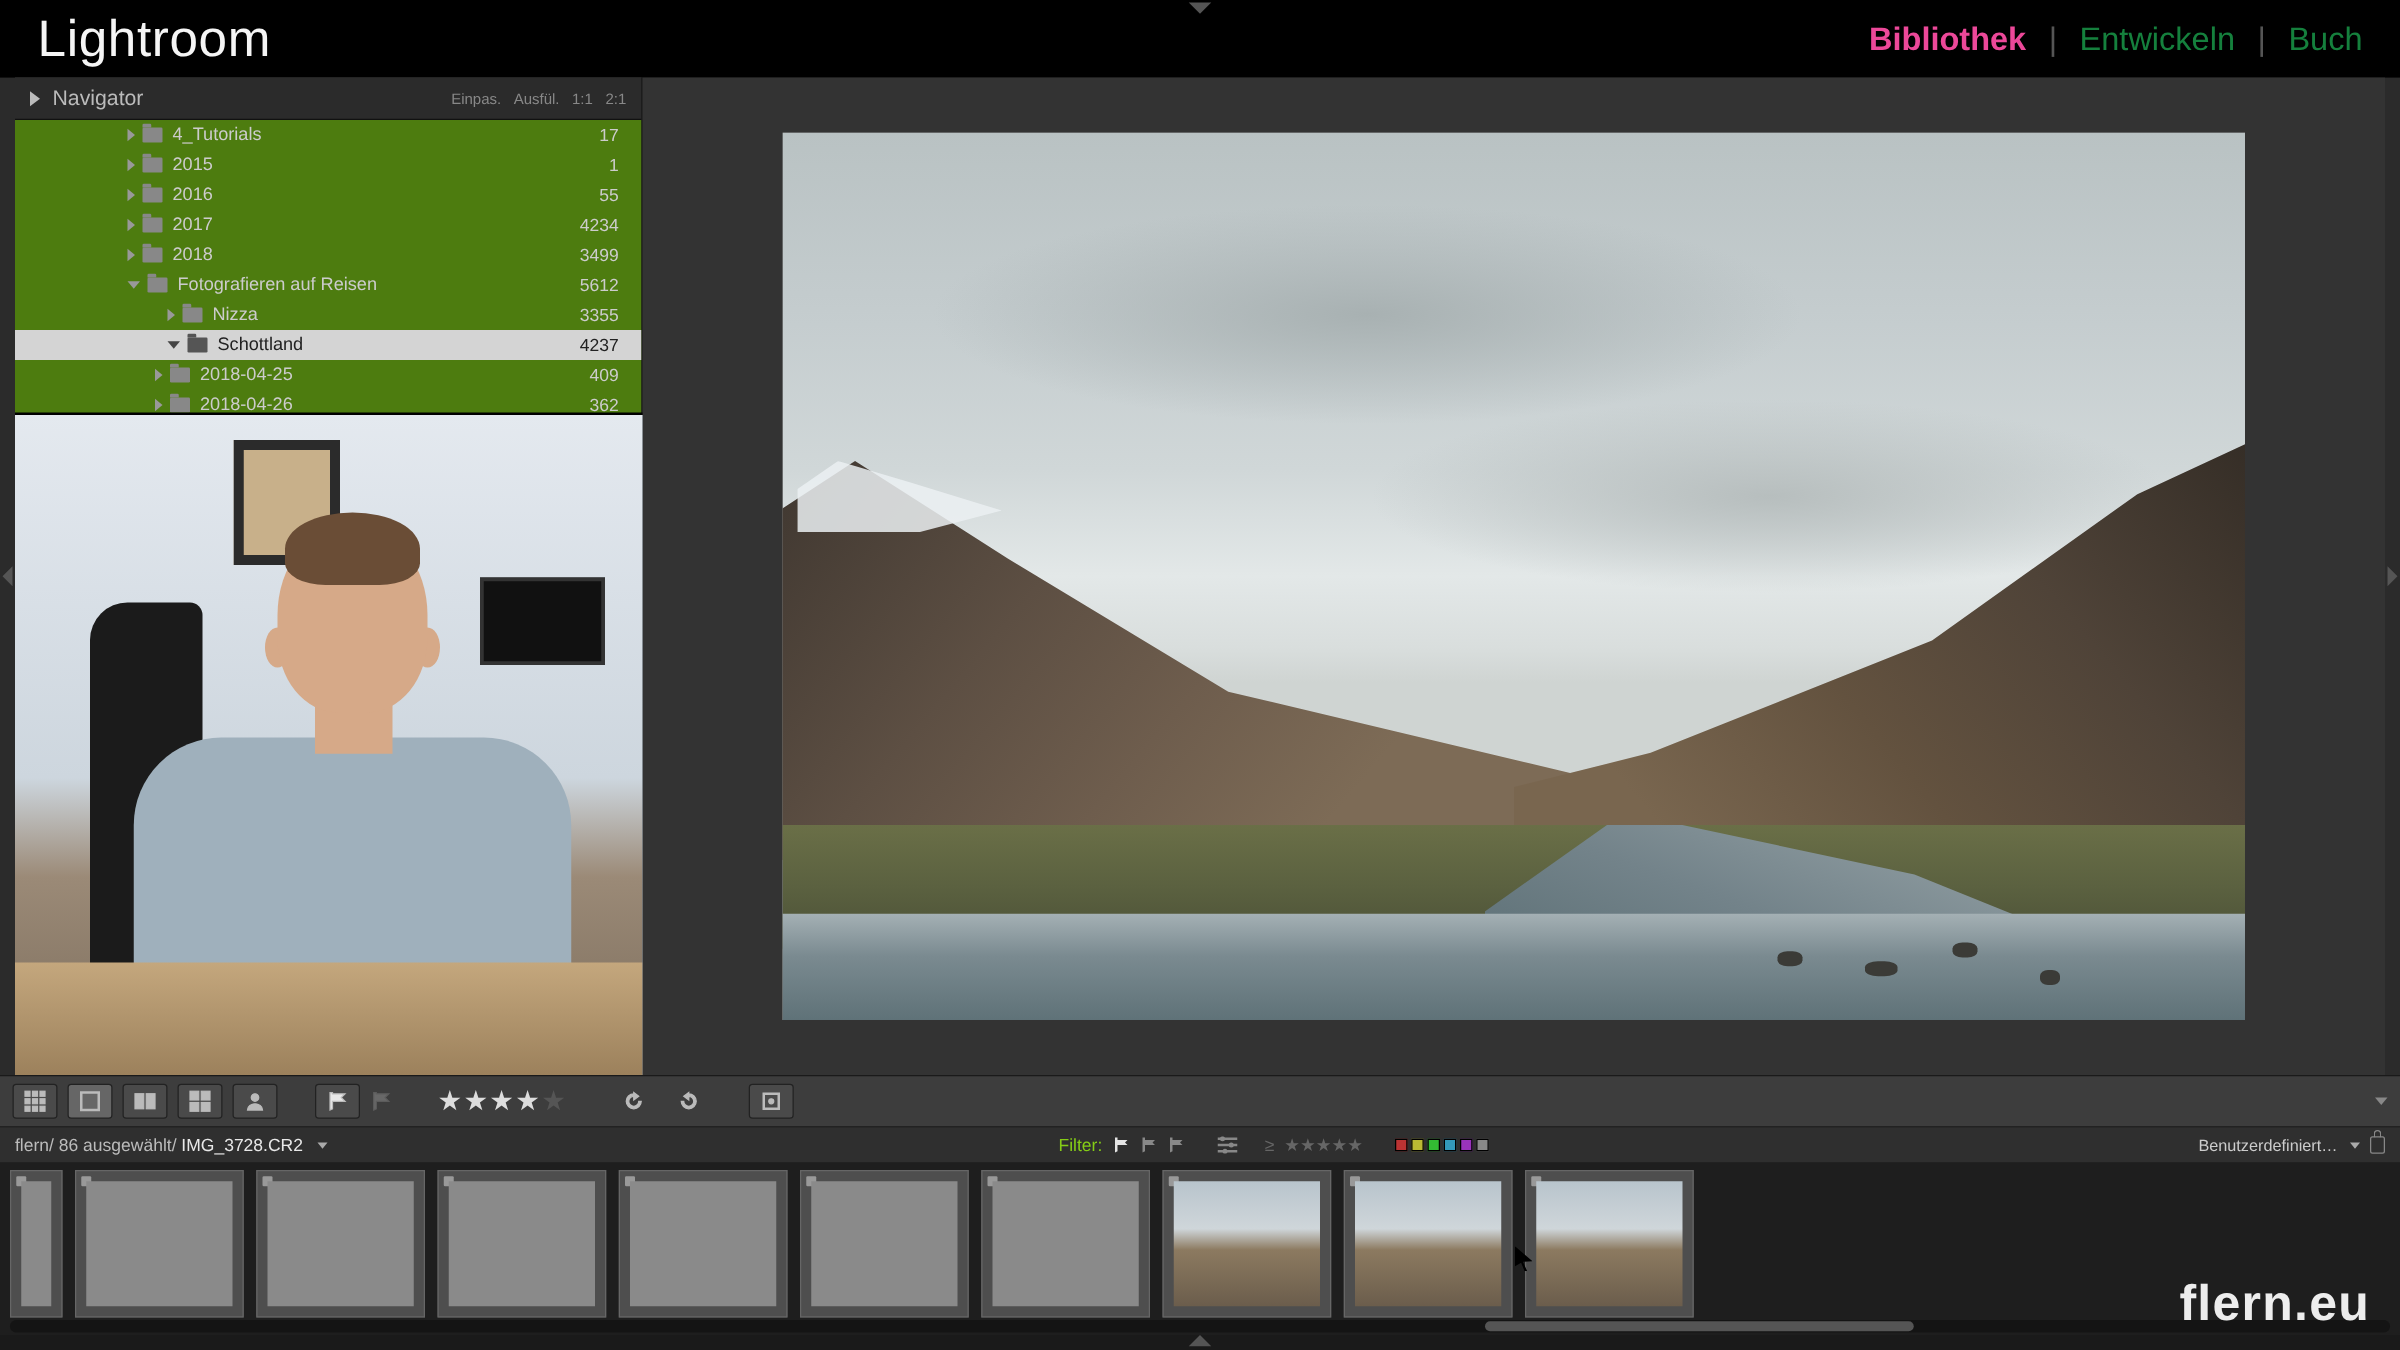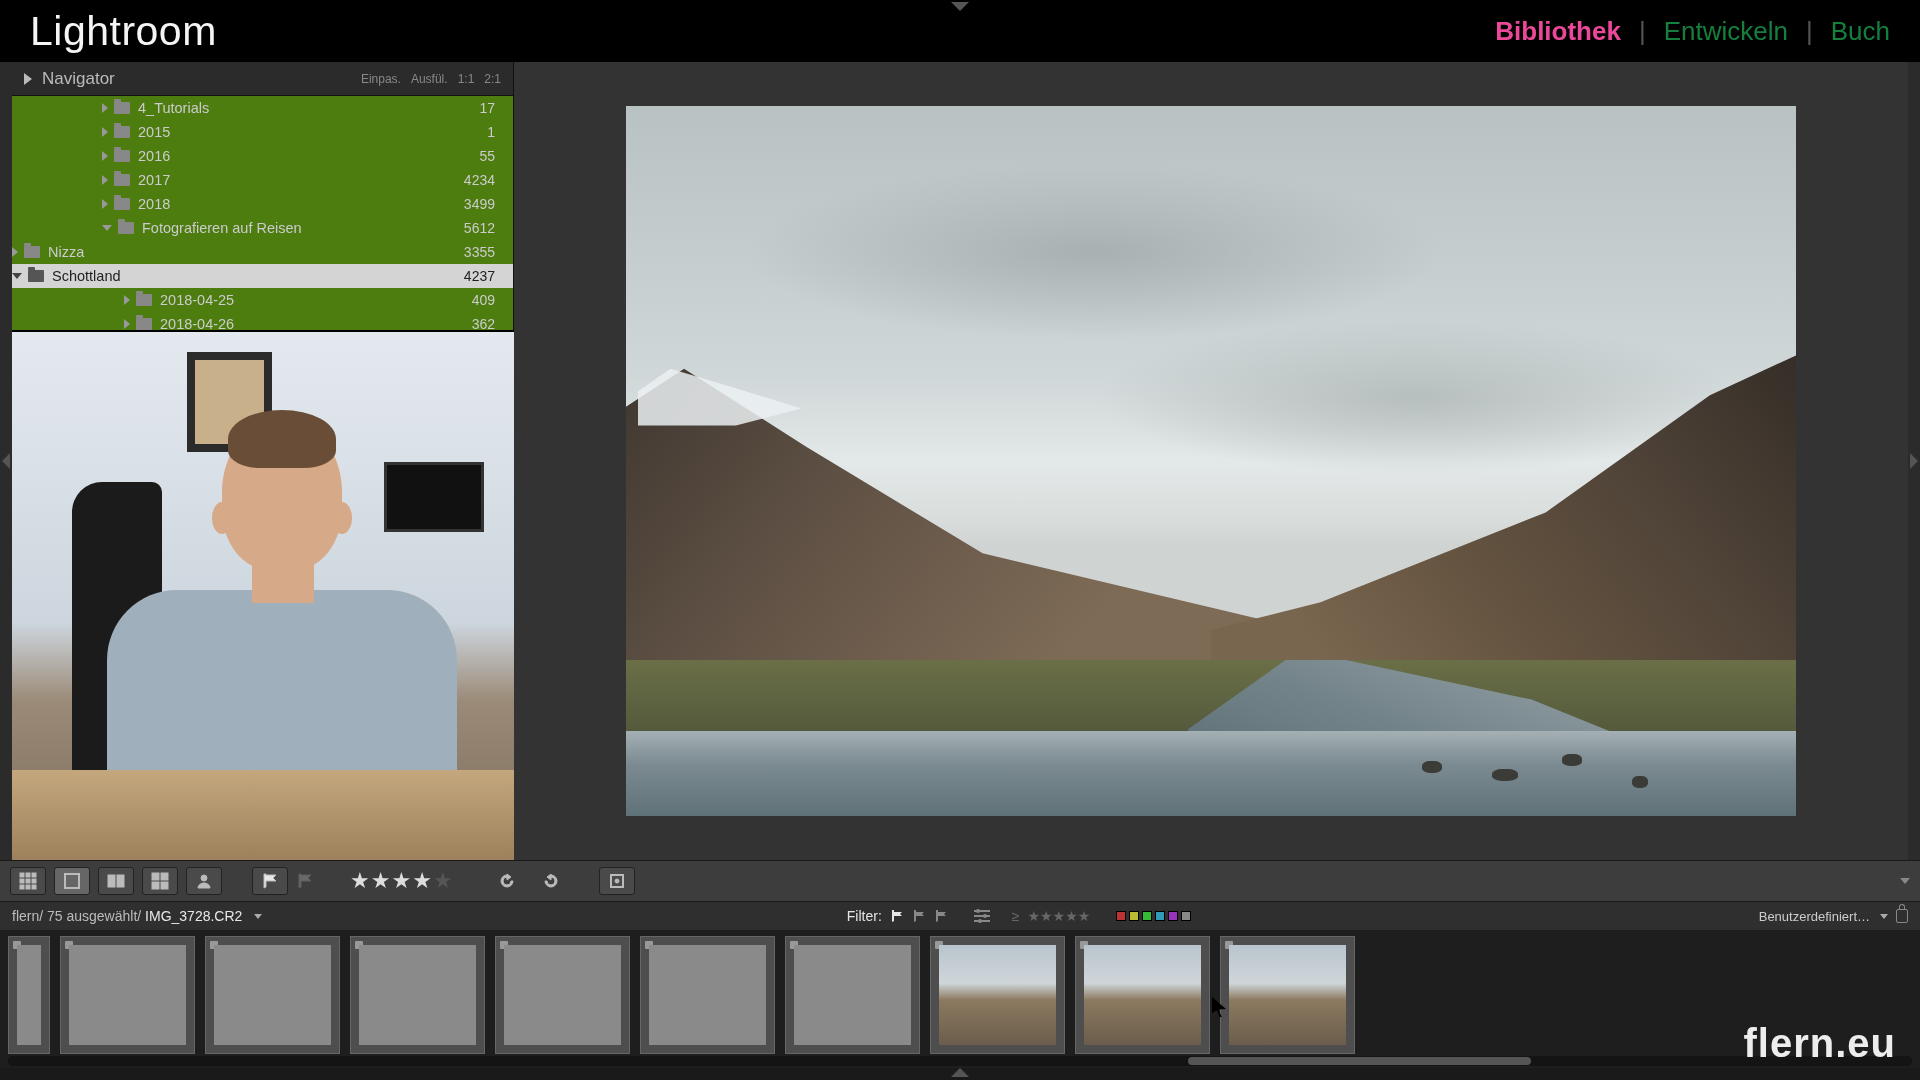--- a/index.html
+++ b/index.html
@@ -32,21 +32,21 @@
   .tree { flex: 0 0 auto; background: #4d7c0f; }
   .row { height: 24px; display: flex; align-items: center; padding-right: 18px; font-size: 14.5px; cursor: pointer; }
   .row .arrow { width:0;height:0;margin-right:6px; }
   .row .arrow.closed { border-top:5px solid transparent;border-bottom:5px solid transparent;border-left:6px solid #999;}
   .row .arrow.open   { border-left:5px solid transparent;border-right:5px solid transparent;border-top:6px solid #999;}
   .row .folder { width:16px;height:12px;background:#888;border-radius:1px;margin-right:8px;position:relative;}
   .row .folder::before{content:"";position:absolute;top:-3px;left:0;width:7px;height:3px;background:#888;border-radius:1px 1px 0 0;}
   .row .label { flex: 0 0 auto; }
   .row .count { margin-left: auto; font-size: 14px; color:#ccc; }
   .row.depth0 { padding-left: 90px; }
-  .row.depth1 { }
+  .row.depth1 { padding-left: 122px; }
   .row.depth2 { padding-left: 112px; }
   .row.selected { background: #d4d4d4; color:#222; }
   .row.selected .count { color:#222; }
   .row.selected .folder,.row.selected .folder::before{background:#555;}
   .row.selected .arrow.open{border-top-color:#444;}
 
   
   .webcam { position: absolute; left: 0; bottom: 0; width: 502px; height: 530px; background: linear-gradient(135deg,#dce3ea 0%, #b8c6d1 40%, #9aa8b3 100%); border-top: 2px solid #000; z-index: 50; overflow: hidden; }
   .webcam .wall{position:absolute;inset:0;background:linear-gradient(180deg,#e4e9ef 0%,#cdd6de 55%,#9b8a77 70%,#7a6b5a 100%);}
   .webcam .frame{position:absolute;top:20px;left:175px;width:85px;height:100px;background:#c8b08a;border:8px solid #2b2b2b;}
@@ -87,21 +87,21 @@
   .star{font-size:22px;color:#ddd;cursor:pointer;}
   .star.dim{color:#555;}
   .toolbar .chev{margin-left:auto;width:0;height:0;border-left:5px solid transparent;border-right:5px solid transparent;border-top:6px solid #888;cursor:pointer;}
 
   
   .filterbar{height:28px;background:#2f2f2f;display:flex;align-items:center;padding:0 12px;font-size:14px;color:#aaa;gap:10px;}
   .filterbar .crumb{color:#bbb;}
   .filterbar .fname{color:#e8e8e8;font-weight:500;}
   .filterbar .drop{width:0;height:0;border-left:4px solid transparent;border-right:4px solid transparent;border-top:5px solid #aaa;margin-left:2px;}
   .filterbar .mid{margin-left:auto;display:flex;align-items:center;gap:8px;}
-  .filterbar .lbl{color:#e5e5e5;font-size:14px;margin-left:17px;}
+  .filterbar .lbl{color:#84cc16;font-size:14px;margin-left:17px;}
   .minilabel{display:flex;gap:3px;}
   .minilabel i{width:10px;height:10px;border:1px solid #000;}
   .fstar{font-size:14px;color:#666;cursor:pointer;}
   .filterbar .end{margin-left:auto;display:flex;align-items:center;gap:8px;}
   .filterbar .preset{font-size:13px;color:#ccc;}
   .mflag{width:14px;height:14px;}
   .mflag path{fill:#888;}
   .mflag.on path{fill:#e5e5e5;}
 
   
@@ -378,21 +378,21 @@
           <rect x="3" y="3" width="12" height="12" fill="none" stroke-width="2"></rect>
           <circle cx="9" cy="9" r="2"></circle>
         </svg>
       </div>
     <div class="chev"></div>
   </div>
 
   <div class="filterbar">
     <span class="crumb">
       <span>flern/</span>
-      <span>75 ausgewählt/</span>
+      <span>86 ausgewählt/</span>
       <span class="fname">IMG_3728.CR2</span>
     </span>
     <span class="drop"></span>
 
     <div class="mid">
       <span class="lbl">Filter:</span>
       <svg class="mflag on" viewBox="0 0 14 14">
           <path d="M2 1v12l2-1V7h8l-2-2 2-2H4V1z"></path>
         </svg>
       <svg class="mflag" viewBox="0 0 14 14">

